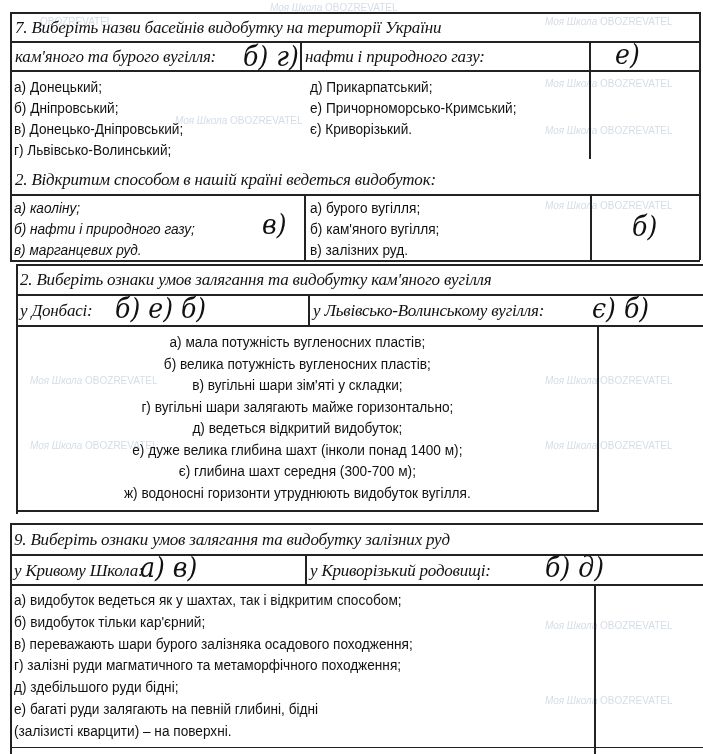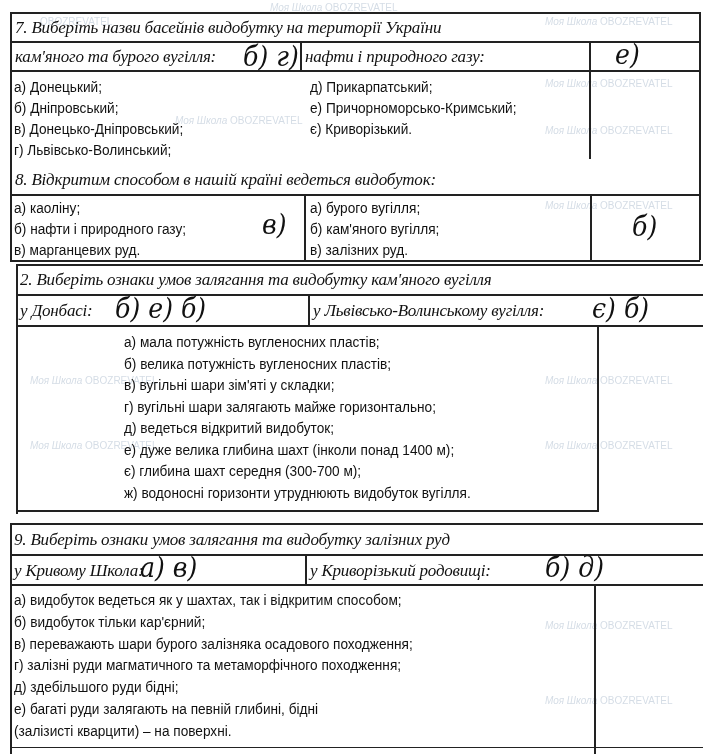--- a/index.html
+++ b/index.html
@@ -60,22 +60,22 @@
 </div>
 
 <div>
   <div class="line-h" style="left:10px;top:194px;width:690px;"></div>
   <div class="line-v" style="left:10px;top:160px;height:100px;"></div>
   <div class="line-v" style="left:699px;top:160px;height:100px;"></div>
   <div class="line-v" style="left:304px;top:194px;height:66px;"></div>
   <div class="line-v" style="left:590px;top:194px;height:66px;"></div>
   <div class="line-h" style="left:10px;top:260px;width:690px;"></div>
 
-  <div class="abs q" style="left:15px;top:170px;">8. Відкритим способом в нашій країні ведеться видобуток:</div>
-  <div class="abs" style="left:14px;top:197px;">
+  <div class="abs q" style="left:15px;top:170px;">2. Відкритим способом в нашій країні ведеться видобуток:</div>
+  <div class="abs" style="left:14px;top:197px;font-style:italic;">
     <div class="opt">а) каоліну;</div>
     <div class="opt">б) нафти і природного газу;</div>
     <div class="opt">в) марганцевих руд.</div>
   </div>
   <div class="abs hand" style="left:262px;top:208px;">в)</div>
   <div class="abs" style="left:310px;top:197px;">
     <div class="opt">а) бурого вугілля;</div>
     <div class="opt">б) кам'яного вугілля;</div>
     <div class="opt">в) залізних руд.</div>
   </div>
@@ -90,21 +90,21 @@
   <div class="line-v" style="left:308px;top:294px;height:31px;"></div>
   <div class="line-v" style="left:597px;top:325px;height:185px;"></div>
   <div class="line-h" style="left:16px;top:510px;width:583px;"></div>
 
   <div class="abs q" style="left:20px;top:270px;">2. Виберіть ознаки умов залягання та видобутку кам'яного вугілля</div>
   <div class="abs q" style="left:20px;top:301px;">у Донбасі:</div>
   <div class="abs hand" style="left:115px;top:292px;">б) е) б)</div>
   <div class="abs q" style="left:313px;top:301px;">у Львівсько-Волинському вугілля:</div>
   <div class="abs hand" style="left:592px;top:292px;">є) б)</div>
 
-  <div class="abs" style="left:124px;top:331px;">
+  <div class="abs" style="left:124px;top:331px;text-align:center;">
     <div class="opt" style="line-height:21.5px;">а) мала потужність вугленосних пластів;</div>
     <div class="opt" style="line-height:21.5px;">б) велика потужність вугленосних пластів;</div>
     <div class="opt" style="line-height:21.5px;">в) вугільні шари зім'яті у складки;</div>
     <div class="opt" style="line-height:21.5px;">г) вугільні шари залягають майже горизонтально;</div>
     <div class="opt" style="line-height:21.5px;">д) ведеться відкритий видобуток;</div>
     <div class="opt" style="line-height:21.5px;">е) дуже велика глибина шахт (інколи понад 1400 м);</div>
     <div class="opt" style="line-height:21.5px;">є) глибина шахт середня (300-700 м);</div>
     <div class="opt" style="line-height:21.5px;">ж) водоносні горизонти утруднюють видобуток вугілля.</div>
   </div>
 </div>

